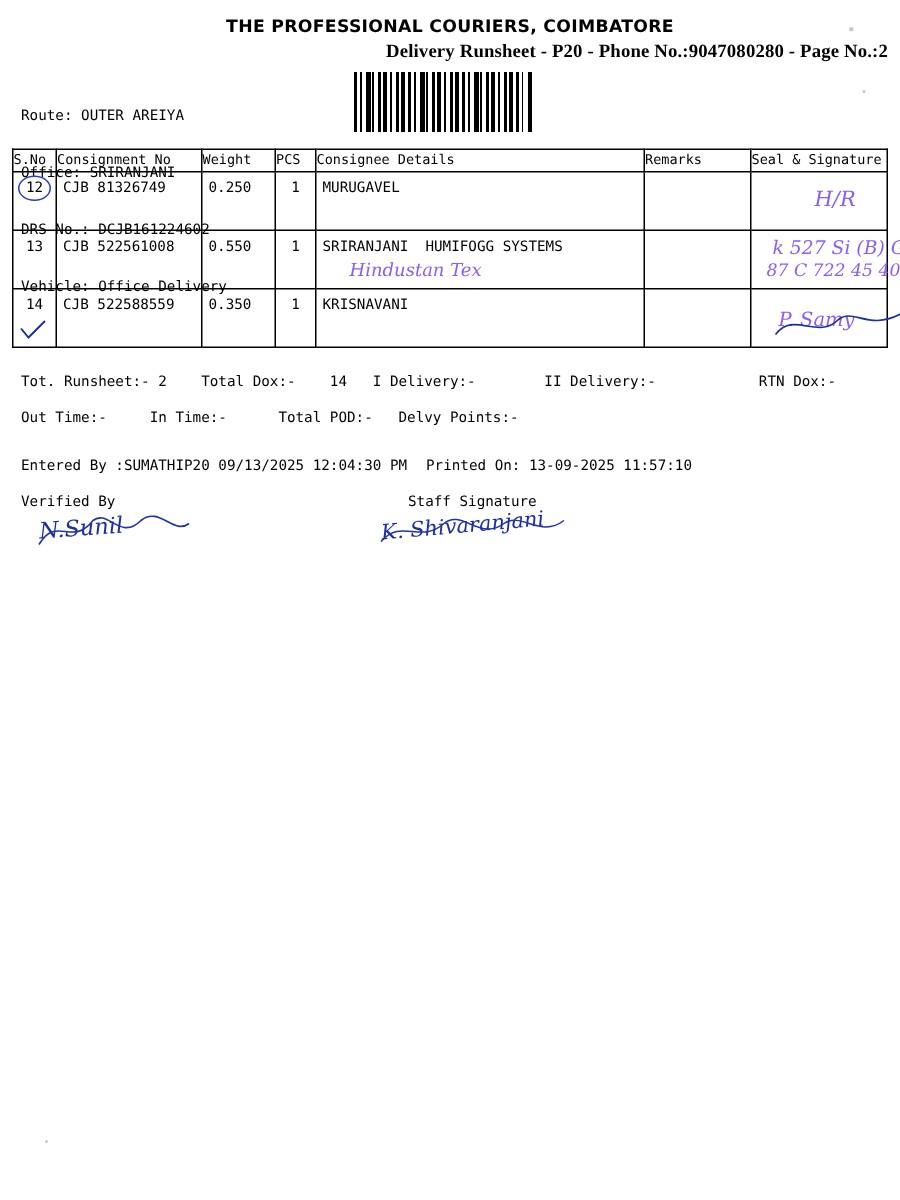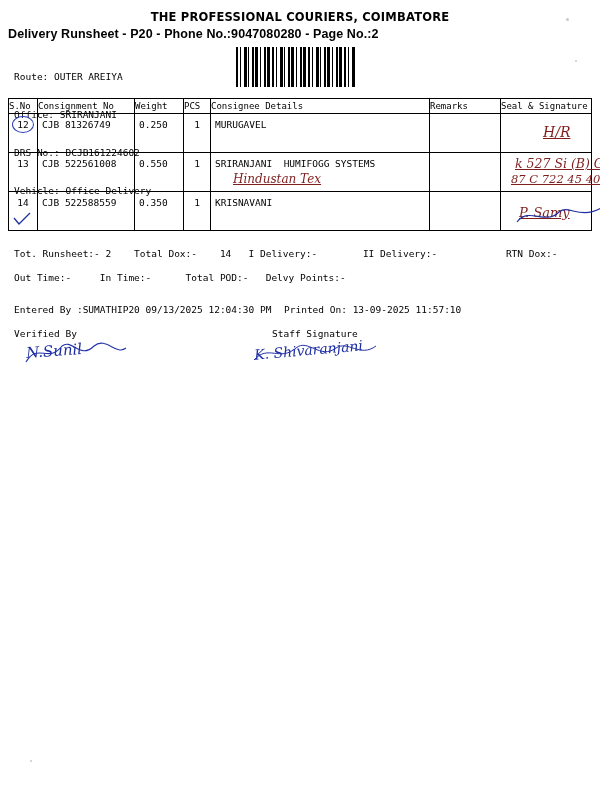--- a/index.html
+++ b/index.html
@@ -30,22 +30,22 @@
   }
   .title {
     text-align: center;
     font-family: "DejaVu Sans", sans-serif;
     font-weight: bold;
     font-size: 11.5px;
     letter-spacing: 0.2px;
     margin-top: 2px;
   }
   .subtitle {
-    text-align: left;
-    font-family: Liberation Sans, sans-serif;
+    text-align: right;
+    font-family: Liberation Serif, serif;
     font-weight: bold;
     font-size: 12.5px;
     margin-top: 3px;
     letter-spacing: 0.1px;
   }
   .headrow {
     position: relative;
     height: 52px;
     margin-top: 5px;
     font-size: 9.5px;
@@ -133,24 +133,23 @@
     left: 3px;
     top: 2px;
     width: 20px;
     height: 15px;
     border: 1.3px solid #2a3fb8;
     border-radius: 50%;
   }
   .hand {
     font-family: "DejaVu Serif", serif;
     font-style: italic;
-    color: #7f1d1d;
-    position: absolute;
-    white-space: pre;
-    text-decoration: underline;
+    color: #8b5cf6;
+    position: absolute;
+    white-space: pre;
   }
   .summary {
     font-size: 9.5px;
     margin-top: 9px;
     line-height: 20px;
     white-space: pre;
     position: relative;
     height: 62px;
   }
   .sum-line { position: absolute; left: 6px; white-space: pre; }

